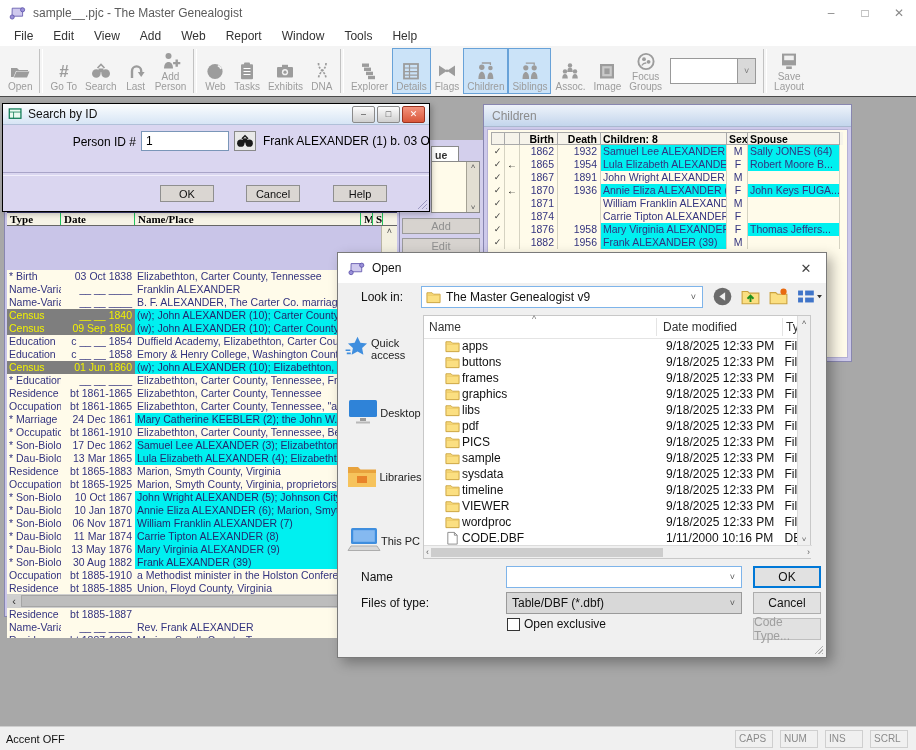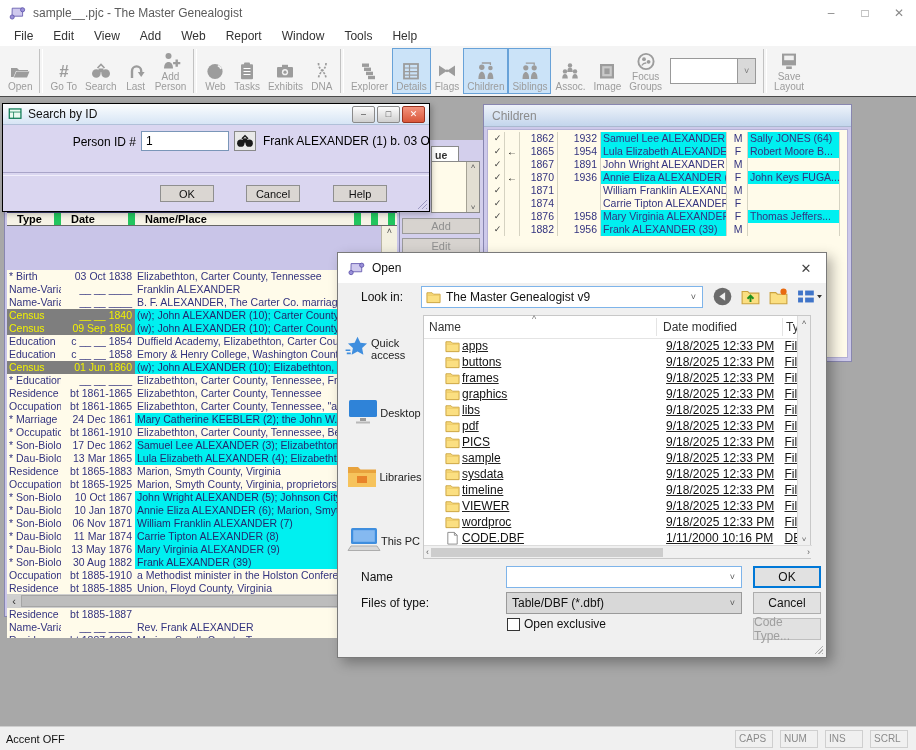--- a/index.html
+++ b/index.html
@@ -27,21 +27,21 @@
   .statusbar{left:0;top:726px;width:916px;height:24px;background:#f0f0f0;border-top:1px solid #cfcfcf;display:flex;align-items:center;box-sizing:border-box;}
   .status-left{margin-left:6px;font-size:11px;color:#111;}
   .status-cells{margin-left:auto;display:flex;gap:7px;margin-right:8px;}
   .scell{width:38px;height:18px;border:1px solid #cfcfcf;color:#8a8a8a;font-size:10px;display:flex;align-items:center;padding-left:3px;box-sizing:border-box;}
   .mdi{left:0;top:97px;width:916px;height:629px;background:#a8a8a8;}
 
   
   .detail-win{left:4px;top:206px;width:396px;height:411px;background:#c9c5e8;border:1px solid #8886b0;box-sizing:border-box;z-index:1;}
   .d-strip{position:absolute;left:2px;top:2px;width:390px;height:4px;background:#3d3d70;}
   .evt-header{position:absolute;left:2px;top:6px;width:390px;height:13px;background:#f6f3e6;border-bottom:1px solid #666;display:flex;font-size:11px;font-weight:bold;color:#000;box-sizing:border-box;}
-  .eh{border-right:7px solid #22c55e;box-sizing:border-box;padding-left:10px;line-height:12px;white-space:nowrap;overflow:hidden;}
+  .eh{border-right:1px solid #22c55e;box-sizing:border-box;padding-left:3px;line-height:12px;white-space:nowrap;overflow:hidden;font-family:Liberation Serif, serif;}
   .eh.t{width:54px;} .eh.d{width:74px;} .eh.n{width:226px;} .eh.m{width:12px;} .eh.s{width:10px;}
   .evt-rows{position:absolute;left:2px;top:19px;width:376px;height:368px;background:#fffbea;overflow:hidden;font-size:10.5px;color:#33337f;margin-top:44px;}
   .erow{display:flex;height:13px;line-height:13px;white-space:nowrap;}
   .ec{overflow:hidden;box-sizing:border-box;}
   .ec.type{width:54px;padding-left:2px;}
   .ec.date{width:74px;text-align:right;padding-right:3px;}
   .ec.name{width:226px;padding-left:2px;}
   .ec.ms{width:22px;}
   .erow.primary .ec.type,.erow.primary .ec.date{background:#7e7e7e;color:#f2f200;}
   .erow.primary .ec.name,.erow.cyan .ec.name{background:#00f0f0;color:#222a6e;}
@@ -105,21 +105,21 @@
   .o-nav svg{margin-right:9px;}
   .o-side{position:absolute;left:6px;top:62px;width:79px;height:330px;display:flex;flex-direction:column;align-items:center;}
   .o-side-item{width:100%;height:64px;display:flex;align-items:center;justify-content:center;}
   .o-side-item .lbl{font-size:11px;color:#222;margin-top:4px;}
   .o-list{position:absolute;left:85px;top:62px;width:388px;height:244px;background:#fff;border:1px solid #c8c8c8;box-sizing:border-box;}
   .o-lhead{position:absolute;left:0;top:0;width:373px;height:22px;border-bottom:1px solid #e4e4e4;font-size:12px;color:#333;}
   .o-lhead .hn{position:absolute;left:5px;top:4px;} .o-lhead .hd{position:absolute;left:239px;top:4px;} .o-lhead .ht{position:absolute;left:362px;top:4px;width:11px;overflow:hidden;}
   .o-lhead .hsep1{position:absolute;left:232px;top:2px;height:18px;border-left:1px solid #e4e4e4;}
   .o-lhead .hsep2{position:absolute;left:358px;top:2px;height:18px;border-left:1px solid #e4e4e4;}
   .o-lhead .caret{position:absolute;left:108px;top:-2px;font-size:9px;color:#777;}
-  .o-rows{position:absolute;left:0;top:22px;width:373px;height:214px;overflow:hidden;text-decoration:underline;}
+  .o-rows{position:absolute;left:0;top:22px;width:373px;height:214px;overflow:hidden;}
   .f-row{display:flex;align-items:center;height:16px;font-size:12px;color:#111;}
   .f-ic{margin-left:21px;width:15px;height:14px;flex:0 0 auto;}
   .f-name{margin-left:2px;width:212px;white-space:nowrap;overflow:hidden;}
   .f-date{width:123px;white-space:nowrap;overflow:hidden;}
   .f-type{width:13px;white-space:nowrap;overflow:hidden;}
   .o-vscroll{position:absolute;right:0;top:0;width:13px;height:230px;background:#f0f0f0;border-left:1px solid #dcdcdc;display:flex;flex-direction:column;justify-content:space-between;align-items:center;font-size:8px;color:#606060;box-sizing:border-box;padding:2px 0;}
   .o-hscroll{position:absolute;left:0;bottom:0;width:388px;height:13px;background:#f0f0f0;border-top:1px solid #dcdcdc;display:flex;align-items:center;font-size:9px;color:#606060;box-sizing:border-box;}
   .o-hscroll .thumb{margin-left:2px;width:232px;height:9px;background:#cdcdcd;}
   .o-hscroll .ra{margin-left:auto;margin-right:2px;}
   .o-row-label{position:absolute;left:23px;font-size:12px;color:#111;}
@@ -529,20 +529,29 @@
       <div class="thumb"></div>
     </div>
   </div>
 
   <div class="abs child-win">
     <div class="child-title">
       <span>Children</span>
     </div>
     <div class="child-body">
       <div class="ch-table" id="chTable">
+          <div class="ch-hrow">
+            <div class="cc c1"></div>
+            <div class="cc c2"></div>
+            <div class="cc cb">Birth</div>
+            <div class="cc cd">Death</div>
+            <div class="cc cn">Children: 8</div>
+            <div class="cc cs">Sex</div>
+            <div class="cc cp">Spouse</div>
+          </div>
           <div class="ch-row">
             <div class="cc c1">✓</div>
             <div class="cc c2"></div>
             <div class="cc cb">1862</div>
             <div class="cc cd">1932</div>
             <div class="cc cn hl">Samuel Lee ALEXANDER (3)</div>
             <div class="cc cs">M</div>
             <div class="cc cp hl">Sally JONES (64)</div>
           </div>
           <div class="ch-row">

